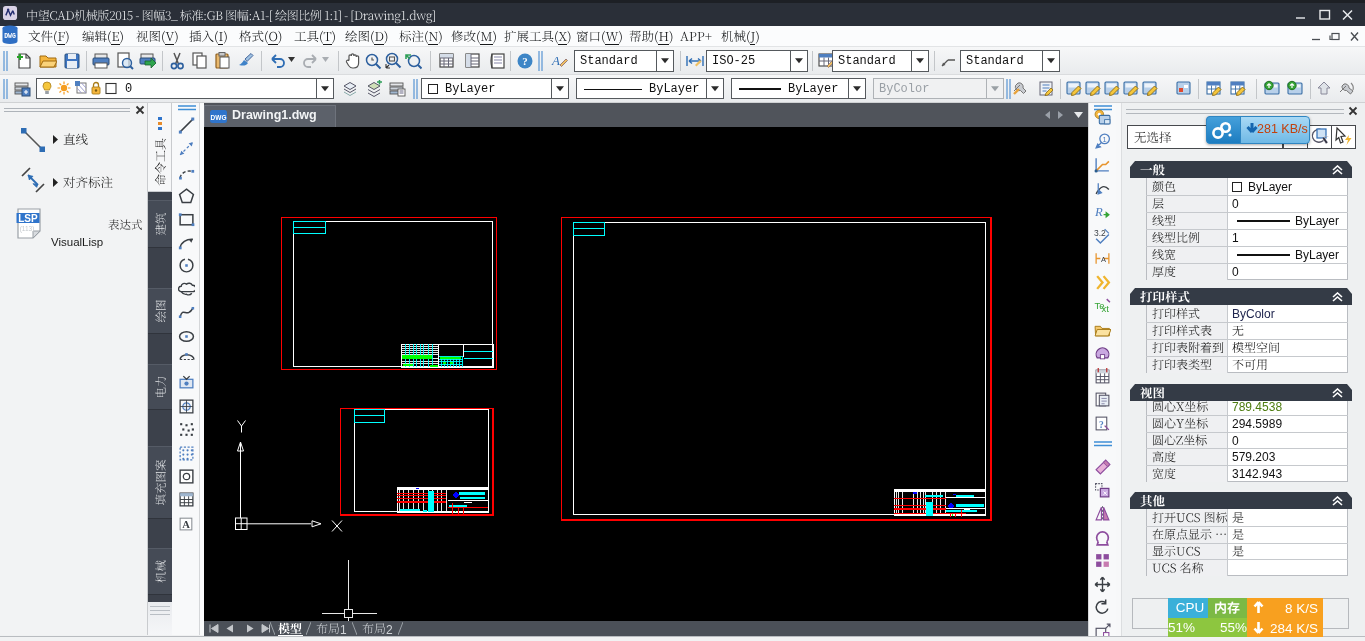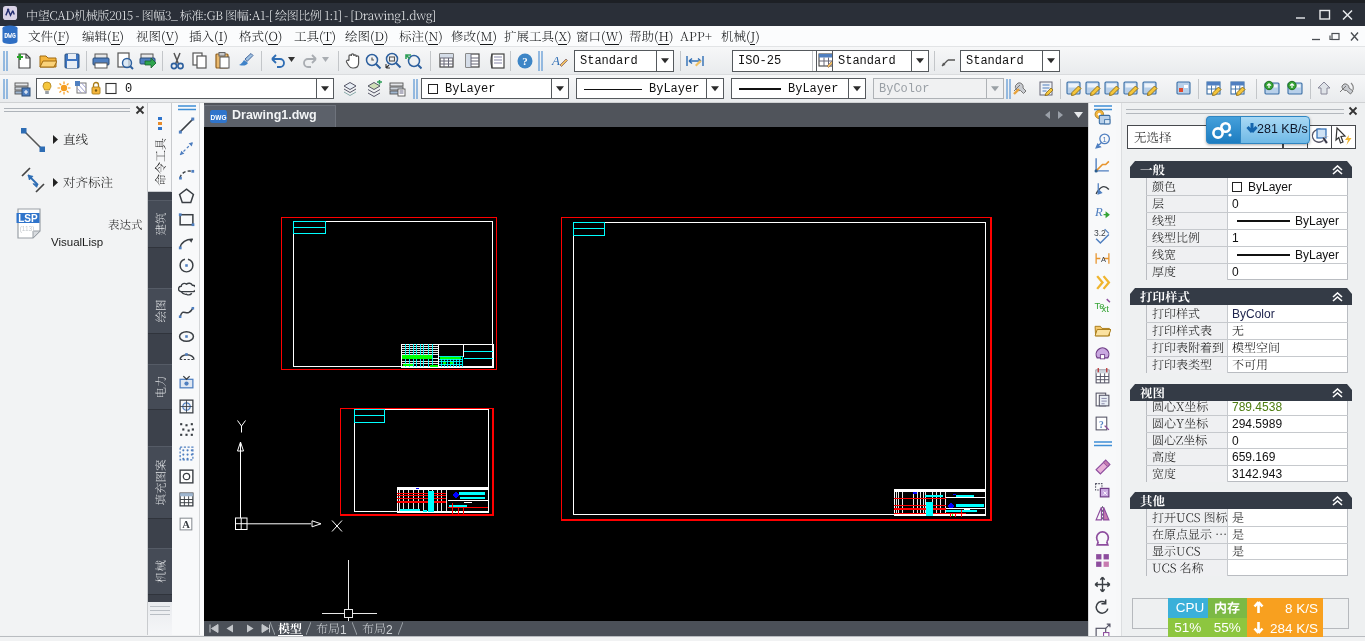--- a/index.html
+++ b/index.html
@@ -157,21 +157,21 @@
     <div style="position:absolute;left:5px;top:50%;transform:translateY(-50%);font-family:'Liberation Mono',monospace;font-size:12px;color:#111;white-space:nowrap">Standard</div>
     <div style="position:absolute;right:0;top:0;bottom:0;width:17px;border-left:1px solid #55595d;background:#fff">
       <div style="position:absolute;left:50%;top:50%;transform:translate(-50%,-30%);border:4px solid transparent;border-top:5px solid #2b2b2b"></div>
     </div>
   </div>
 <div style="position:absolute;left:680px;top:51px;width:1px;height:20px;background:#c3c6c9"></div>
 <svg style="position:absolute;left:686px;top:52px;" width="18" height="18" viewBox="0 0 18 18">
     <path d="M1 4 v10 M17 4 v10 M3 9 h12 M3 9 l3 -2.5 M3 9 l3 2.5 M15 9 l-3 -2.5 M15 9 l-3 2.5" stroke="#2e6db4" stroke-width="1.4" fill="none"></path>
     <path d="M9 13 L14 8 15.5 9.5 10.5 14.5 z" fill="#f0c060"></path>
   </svg>
-<div style="position:absolute;left:732px;top:50px;width:102px;height:22px;background:#fff;border:1px solid #55595d">
+<div style="position:absolute;left:706px;top:50px;width:102px;height:22px;background:#fff;border:1px solid #55595d">
     <div style="position:absolute;left:5px;top:50%;transform:translateY(-50%);font-family:'Liberation Mono',monospace;font-size:12px;color:#111;white-space:nowrap">ISO-25</div>
     <div style="position:absolute;right:0;top:0;bottom:0;width:17px;border-left:1px solid #55595d;background:#fff">
       <div style="position:absolute;left:50%;top:50%;transform:translate(-50%,-30%);border:4px solid transparent;border-top:5px solid #2b2b2b"></div>
     </div>
   </div>
 <div style="position:absolute;left:812px;top:51px;width:1px;height:20px;background:#c3c6c9"></div>
 <svg style="position:absolute;left:818px;top:52px;" width="18" height="18" viewBox="0 0 18 18">
     <rect x="1" y="2" width="14" height="12" fill="#fff" stroke="#444" stroke-width="1.1"></rect>
     <rect x="1" y="2" width="14" height="3.5" fill="#4f7fc0"></rect>
     <path d="M1 9 h14 M6 5.5 v8.5 M10.5 5.5 v8.5" stroke="#667" stroke-width="1"></path>
@@ -801,21 +801,21 @@
 <div style="position:absolute;left:1206px;top:116px;width:35px;height:28px;background:linear-gradient(#45a0db,#1c7cc0);border-radius:4px 0 0 4px;border:1px solid #2f86c2;z-index:41"></div>
 <svg style="position:absolute;left:1212px;top:121px;z-index:42" width="24" height="18" viewBox="0 0 24 18">
     <circle cx="6" cy="12" r="4.6" fill="none" stroke="#fff" stroke-width="2.6"></circle>
     <circle cx="13.5" cy="6.5" r="4.2" fill="none" stroke="#fff" stroke-width="2.6"></circle>
     <path d="M9 9.5 L11 7.5" stroke="#fff" stroke-width="2.6"></path>
     <circle cx="18" cy="14" r="1.6" fill="#fff"></circle>
   </svg>
 <svg style="position:absolute;left:1246px;top:122px;z-index:42" width="12" height="16" viewBox="0 0 12 16">
     <path d="M6 1 v9 M6 10 l-4.5 -5 M6 10 l4.5 -5" stroke="#1566ae" stroke-width="3" fill="none"></path>
   </svg>
-<div style="position:absolute;left:1257px;top:122px;width:50px;height:18px;font:12.5px 'Liberation Sans';color:#0f172a;z-index:42;white-space:nowrap">281 KB/s</div>
+<div style="position:absolute;left:1257px;top:122px;width:50px;height:18px;font:12.5px 'Liberation Sans';color:#c2410c;z-index:42;white-space:nowrap">281 KB/s</div>
 <div style="position:absolute;left:1130px;top:161px;width:222px;height:17px;background:#343b46;z-index:5;clip-path:polygon(5px 0,217px 0,222px 6px,222px 17px,0 17px,0 6px)"></div>
 <svg style="position:absolute;left:1332px;top:164.5px;z-index:6" width="11" height="10" viewBox="0 0 11 10">
     <path d="M1 5 L5.5 1 L10 5 M1 9 L5.5 5 L10 9" fill="none" stroke="#fff" stroke-width="1.6"></path>
   </svg>
 <div style="position:absolute;left:1146px;top:178px;width:202px;height:102px;background:#fff;border:1px solid #b9bcc1;border-top:none"></div>
 <div style="position:absolute;left:1146.5px;top:178px;width:81px;height:17px;background:#eff0f2;border-right:1px solid #c6c9cd"></div>
 <div style="position:absolute;left:1232px;top:181.5px;width:10px;height:10px;background:#fff;border:1.5px solid #222"></div>
 <div style="position:absolute;left:1248px;top:180px;width:90px;height:13px;font:12px 'Liberation Sans';color:#111">ByLayer</div>
 <div style="position:absolute;left:1146px;top:195px;width:202px;height:0px;border-top:1px solid #c6c9cd"></div>
 <div style="position:absolute;left:1146.5px;top:196px;width:81px;height:16px;background:#eff0f2;border-right:1px solid #c6c9cd"></div>
@@ -855,21 +855,21 @@
 <div style="position:absolute;left:1146.5px;top:398px;width:81px;height:16.8px;background:#eff0f2;border-right:1px solid #c6c9cd"></div>
 <div style="position:absolute;left:1232px;top:400px;width:112px;height:13px;font:12px 'Liberation Sans';color:#4d7c0f">789.4538</div>
 <div style="position:absolute;left:1146px;top:414.8px;width:202px;height:0px;border-top:1px solid #c6c9cd"></div>
 <div style="position:absolute;left:1146.5px;top:415.8px;width:81px;height:15.8px;background:#eff0f2;border-right:1px solid #c6c9cd"></div>
 <div style="position:absolute;left:1232px;top:416.8px;width:112px;height:13px;font:12px 'Liberation Sans';color:#111">294.5989</div>
 <div style="position:absolute;left:1146px;top:431.6px;width:202px;height:0px;border-top:1px solid #c6c9cd"></div>
 <div style="position:absolute;left:1146.5px;top:432.6px;width:81px;height:15.8px;background:#eff0f2;border-right:1px solid #c6c9cd"></div>
 <div style="position:absolute;left:1232px;top:433.6px;width:112px;height:13px;font:12px 'Liberation Sans';color:#111">0</div>
 <div style="position:absolute;left:1146px;top:448.4px;width:202px;height:0px;border-top:1px solid #c6c9cd"></div>
 <div style="position:absolute;left:1146.5px;top:449.4px;width:81px;height:15.8px;background:#eff0f2;border-right:1px solid #c6c9cd"></div>
-<div style="position:absolute;left:1232px;top:450.4px;width:112px;height:13px;font:12px 'Liberation Sans';color:#111">659.169</div>
+<div style="position:absolute;left:1232px;top:450.4px;width:112px;height:13px;font:12px 'Liberation Sans';color:#111">579.203</div>
 <div style="position:absolute;left:1146px;top:465.2px;width:202px;height:0px;border-top:1px solid #c6c9cd"></div>
 <div style="position:absolute;left:1146.5px;top:466.2px;width:81px;height:15.8px;background:#eff0f2;border-right:1px solid #c6c9cd"></div>
 <div style="position:absolute;left:1232px;top:467.2px;width:112px;height:13px;font:12px 'Liberation Sans';color:#111">3142.943</div>
 <div style="position:absolute;left:1130px;top:492px;width:222px;height:17px;background:#343b46;z-index:5;clip-path:polygon(5px 0,217px 0,222px 6px,222px 17px,0 17px,0 6px)"></div>
 <svg style="position:absolute;left:1332px;top:495.5px;z-index:6" width="11" height="10" viewBox="0 0 11 10">
     <path d="M1 5 L5.5 1 L10 5 M1 9 L5.5 5 L10 9" fill="none" stroke="#fff" stroke-width="1.6"></path>
   </svg>
 <div style="position:absolute;left:1146px;top:509px;width:202px;height:67.2px;background:#fff;border:1px solid #b9bcc1;border-top:none"></div>
 <div style="position:absolute;left:1146.5px;top:509px;width:81px;height:16.8px;background:#eff0f2;border-right:1px solid #c6c9cd"></div>
 <div style="position:absolute;left:1146px;top:525.8px;width:202px;height:0px;border-top:1px solid #c6c9cd"></div>
@@ -878,22 +878,22 @@
 <div style="position:absolute;left:1146.5px;top:543.6px;width:81px;height:15.8px;background:#eff0f2;border-right:1px solid #c6c9cd"></div>
 <div style="position:absolute;left:1146px;top:559.4px;width:202px;height:0px;border-top:1px solid #c6c9cd"></div>
 <div style="position:absolute;left:1146.5px;top:560.4px;width:81px;height:15.8px;background:#eff0f2;border-right:1px solid #c6c9cd"></div>
 <div style="position:absolute;left:1132px;top:598px;width:217px;height:31px;background:#eef0f1;border:1px solid #b6b9bd"></div>
 <div style="position:absolute;left:1168px;top:598px;width:39.5px;height:19.5px;background:#3ab0d9;z-index:8"></div>
 <div style="position:absolute;left:1207.5px;top:598px;width:39.5px;height:19.5px;background:#7cb945;z-index:8"></div>
 <div style="position:absolute;left:1168px;top:617.5px;width:39.5px;height:19.5px;background:#8dc63f;z-index:8"></div>
 <div style="position:absolute;left:1207.5px;top:617.5px;width:39.5px;height:19.5px;background:#8dc63f;z-index:8"></div>
 <div style="position:absolute;left:1247px;top:598px;width:76px;height:39px;background:#f8a01f;z-index:8"></div>
 <div style="position:absolute;left:1172px;top:600px;width:36px;height:15px;font:13.5px 'Liberation Sans';color:#fff;text-align:center;z-index:9">CPU</div>
-<div style="position:absolute;left:1168px;top:619.5px;width:39.5px;height:15px;font:13.5px 'Liberation Sans';color:#fff;text-align:center;z-index:9">51%</div>
-<div style="position:absolute;left:1207.5px;top:619.5px;width:39.5px;height:15px;font:13.5px 'Liberation Sans';color:#fff;text-align:center;z-index:9">55%</div>
+<div style="position:absolute;left:1168px;top:619.5px;width:39.5px;height:15px;font:13.5px 'Liberation Sans';color:#fff;text-align:left;z-index:9">51%</div>
+<div style="position:absolute;left:1207.5px;top:619.5px;width:39.5px;height:15px;font:13.5px 'Liberation Sans';color:#fff;text-align:right;z-index:9">55%</div>
 <svg style="position:absolute;left:1253px;top:601px;z-index:9" width="11" height="13" viewBox="0 0 11 13">
     <path d="M5.5 1 v11 M5.5 1 L1.5 5.5 M5.5 1 L9.5 5.5" stroke="#fff" stroke-width="2.6" fill="none"></path>
   </svg>
 <svg style="position:absolute;left:1253px;top:621px;z-index:9" width="11" height="13" viewBox="0 0 11 13">
     <path d="M5.5 1 v11 M5.5 12 L1.5 7.5 M5.5 12 L9.5 7.5" stroke="#fff" stroke-width="2.6" fill="none"></path>
   </svg>
 <div style="position:absolute;left:1268px;top:601px;width:50px;height:15px;font:13.5px 'Liberation Sans';color:#fff;text-align:right;z-index:9">8 K/S</div>
 <div style="position:absolute;left:1268px;top:620.5px;width:50px;height:15px;font:13.5px 'Liberation Sans';color:#fff;text-align:right;z-index:9">284 K/S</div>
 <div style="position:absolute;left:0px;top:636px;width:1365px;height:5px;background:#f1f2f3;border-top:1px solid #b9bcc0"></div>
 <svg width="1365" height="641" viewBox="0 0 1365 641" style="position:absolute;left:0;top:0;pointer-events:none;z-index:90">

